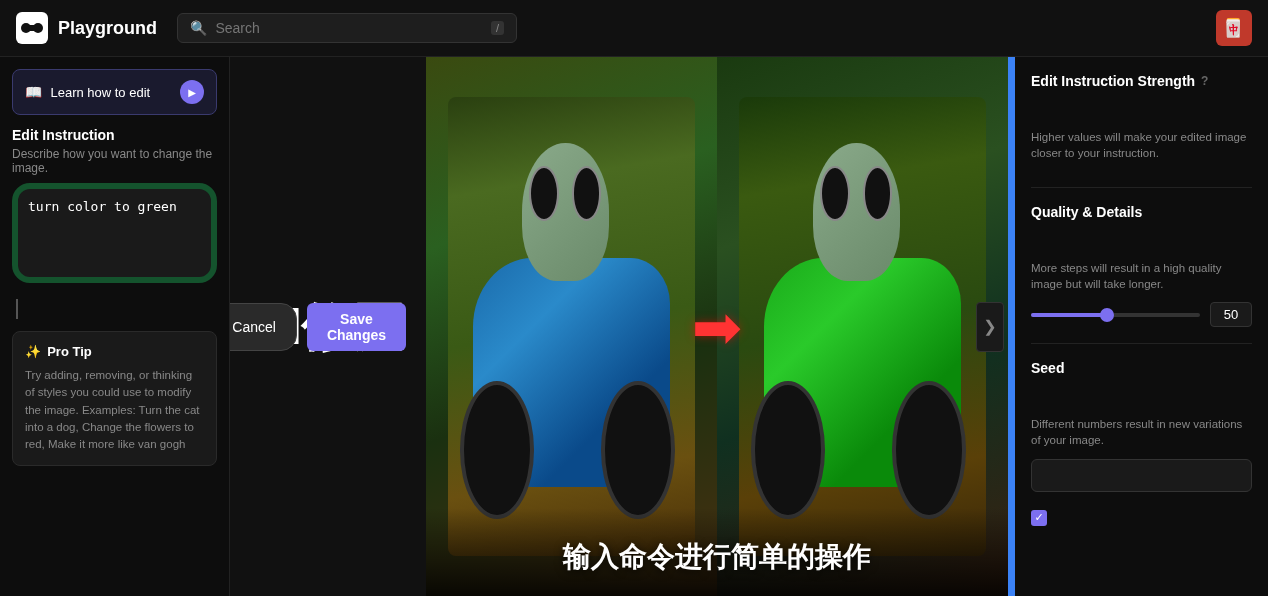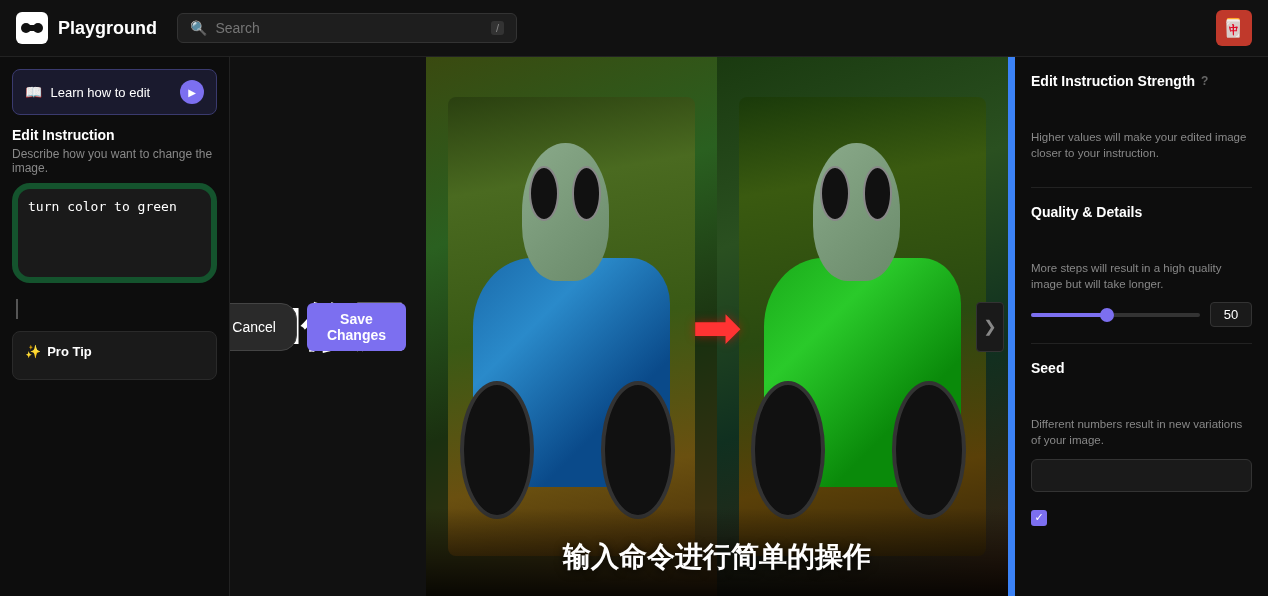--- a/index.html
+++ b/index.html
@@ -467,20 +467,21 @@
       <textarea class="edit-instruction-input" style="">turn color to green</textarea>
     </div>
 
     <div style="border-left: 2px solid #555; height: 20px; margin-left: 4px;"></div>
 
     <div class="pro-tip-box">
       <div class="pro-tip-title">
         <span class="pro-tip-icon">✨</span>
         <span>Pro Tip</span>
       </div>
+      <div class="pro-tip-text">Try adding, removing, or thinking of styles you could use to modify the image. Examples: Turn the cat into a dog, Change the flowers to red, Make it more like van gogh</div>
     </div>
   </aside>
 
   <main class="center-area">
     <div class="canvas-header">
       <h1 class="canvas-title">AI修图</h1>
       <div class="action-btns">
         <button class="btn-cancel">Cancel</button>
         <button class="btn-save">Save Changes</button>
       </div>

